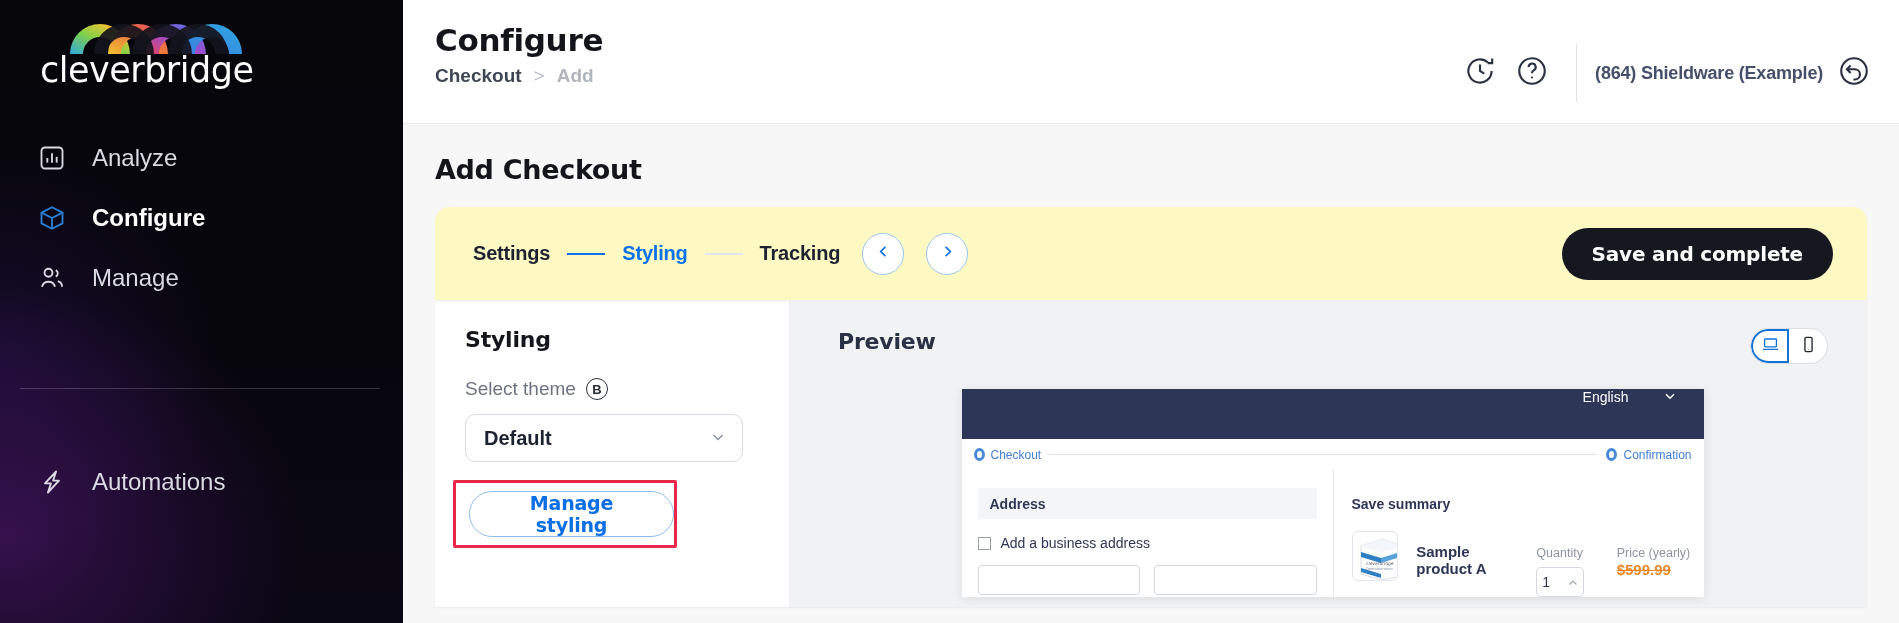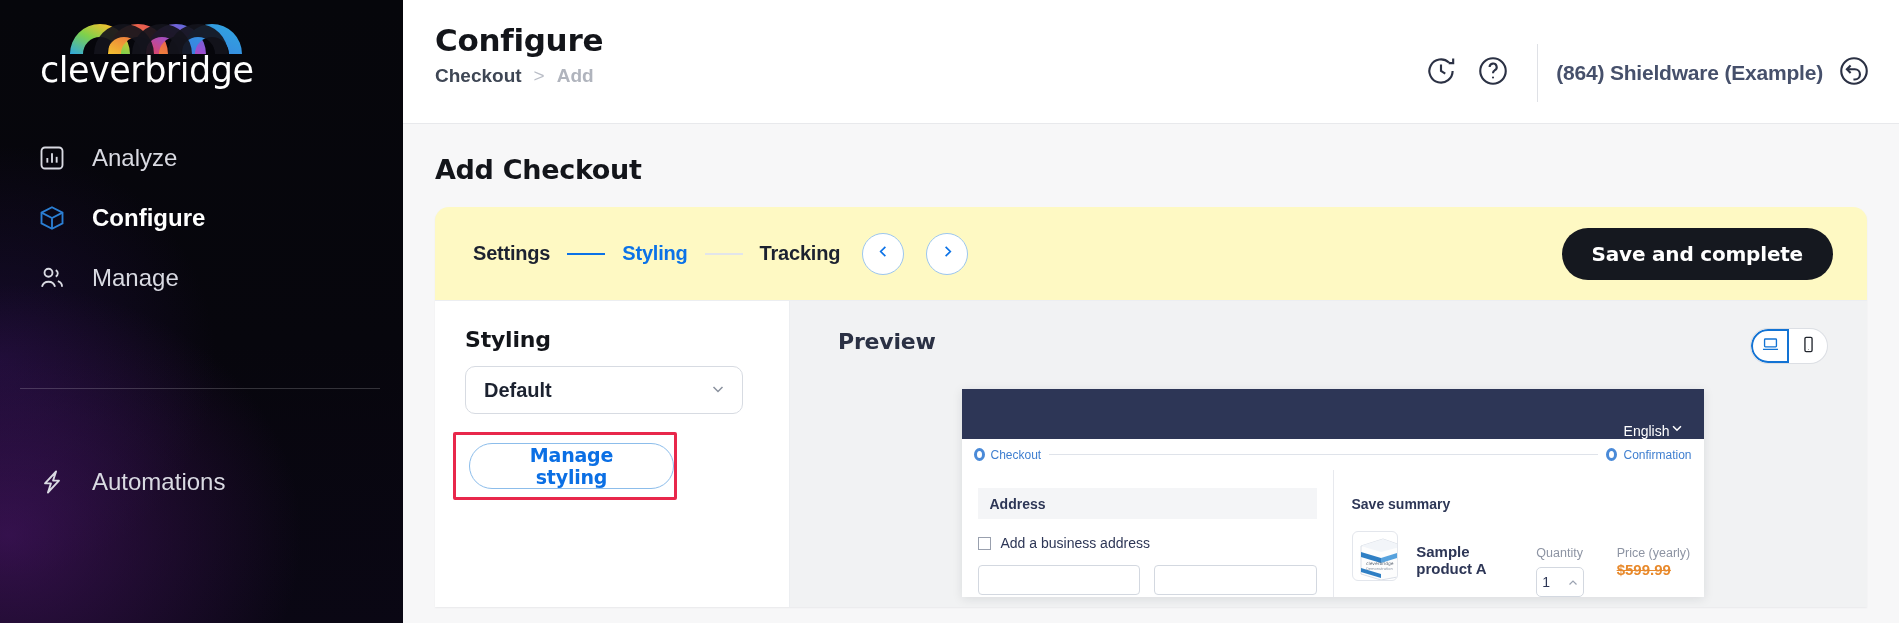--- a/index.html
+++ b/index.html
@@ -61,21 +61,21 @@
                 font-family: "DejaVu Sans", sans-serif; }
   .crumbs { margin-top: 7px; font-size: 19px; font-weight: 700; display:flex; align-items:center; gap:12px; }
   .crumbs .crumb-link { color: #3e4654; cursor: pointer; }
   .crumbs .crumb-sep { color: #b9bdc6; font-weight: 400; }
   .crumbs .crumb-cur { color: #b0b4bd; }
 
   .topbar-right { display:flex; align-items:center; gap:0px; padding-top: 22px; }
   .icon-btn { width: 52px; height: 52px; display:flex; align-items:center; justify-content:center; cursor:pointer; }
   .vsep { width:1px; height: 58px; background:#dfe1e6; margin: 0 18px; }
   .account { display:flex; align-items:center; gap: 14px; cursor:pointer; }
-  .account-name { font-size: 21px; font-weight: 700; color: #46506b; letter-spacing:-0.2px; }
+  .account-name { font-size: 18px; font-weight: 700; color: #46506b; letter-spacing:-0.2px; }
 
   
   .content { padding: 24px 32px 0 32px; }
   .section-title { font-size: 27px; font-weight: 700; color:#13151a; letter-spacing:-0.3px;
                    font-family:"DejaVu Sans", sans-serif; margin: 6px 0 22px 0; }
 
   .card {
     background:#fef9c3; border-radius: 14px 14px 0 0;
     box-shadow: 0 1px 2px rgba(16,24,40,0.06);
     overflow: hidden;
@@ -148,22 +148,22 @@
     border-radius: 18px; overflow:hidden; background:#fff;
     box-shadow: 0 0 0 1px #dcdfe4;
   }
   .device-btn { width: 38px; display:flex; align-items:center; justify-content:center; cursor:pointer; }
   .device-btn.sel { box-shadow: 0 0 0 2px #1273d4 inset; border-radius:18px 0 0 18px; }
 
   .checkout-frame {
     margin: 26px auto 0 auto; width: 742px; background:#fff;
     box-shadow: 0 2px 10px rgba(20,25,40,0.10);
   }
-  .co-top { height: 50px; background:#2d3656; display:flex; align-items:flex-end; justify-content:flex-end;
-            padding-right: 20px; }
+  .co-top { height: 50px; background:#2d3656; display:flex; align-items:flex-start; justify-content:flex-end;
+            padding-right: 27px; gap: 34px; }
   .co-lang { color:#ffffff; font-size: 14px; }
   .co-steps {
     height: 31px; display:flex; align-items:center; padding: 0 12px; gap: 8px;
     background:#fff;
   }
   .co-step { display:flex; align-items:center; gap:6px; font-size: 12px; color:#3f7fd0; white-space:nowrap; }
   .co-ring { width:11px; height:13px; border-radius:50%; border:3px solid #4a8ad8; }
   .co-track { flex:1 1 auto; height:1px; background:#dfe3ea; }
   .co-cols { display:flex; }
   .co-left { width: 372px; flex:0 0 372px; border-right:1px solid #e7e9ee; padding: 18px 16px 0 16px; }
@@ -362,20 +362,24 @@
           </div>
 
           <button class="btn-primary">Save and complete</button>
         </div>
 
         <div class="card-body">
 
           <div class="styling-pane">
             <div class="pane-title">Styling</div>
 
+            <div class="field-label">
+              <span>Select theme</span>
+              <span class="b-badge">B</span>
+            </div>
 
             <div class="select">
               <span>Default</span>
               <span>
                 <svg width="16" height="16" viewBox="0 0 16 16" fill="none" stroke="#8a919e" stroke-width="1.5">
                   <polyline points="3.5,6 8,10.5 12.5,6"></polyline>
                 </svg>
               </span>
             </div>
 

